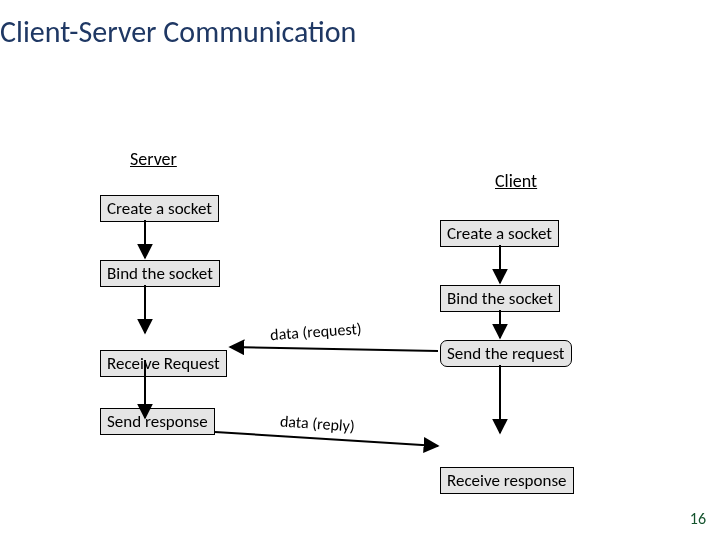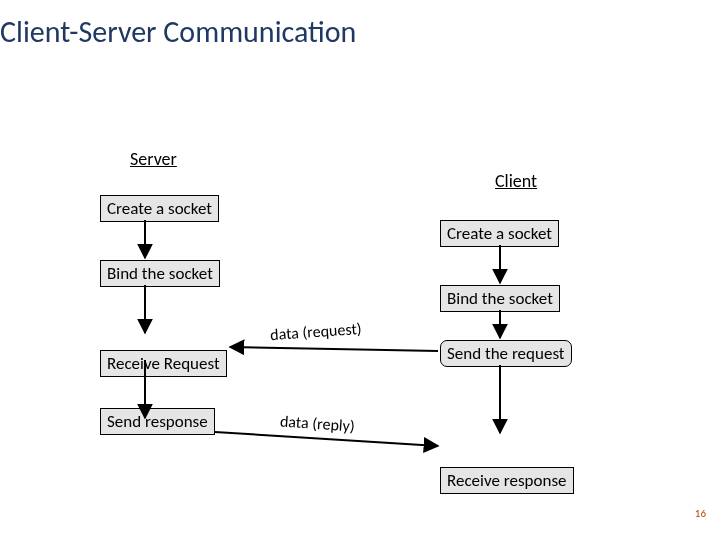--- a/index.html
+++ b/index.html
@@ -1,19 +1,19 @@
 <!DOCTYPE html>
 <html><head>
 <meta charset="utf-8">
 <style>
   html,body{margin:0;padding:0;width:720px;height:540px;background:#fff;font-family:Calibri,Arial,sans-serif;color:#000;}
   .title{position:absolute;top:14px;left:0;width:605px;font-size:30px;line-height:36px;color:#1f3864;font-weight:400;}
   .col-label{position:absolute;font-size:18px;text-decoration:underline;}
   .box{position:absolute;border:1px solid #000;background:#e5e5e5;font-size:17px;padding:2px 6px;white-space:nowrap;}
-  .page-num{position:absolute;right:14px;bottom:20px;font-size:11px;color:#c2410c;}
+  .page-num{position:absolute;right:14px;bottom:12px;font-size:16px;color:#14532d;}
   svg{position:absolute;top:0;left:0;}
   .edge-label{position:absolute;font-size:16px;white-space:nowrap;}
 </style>
 </head>
 <body>
 
 <div class="title">
   <span>Client-Server Communication</span><br>
 </div>
 

